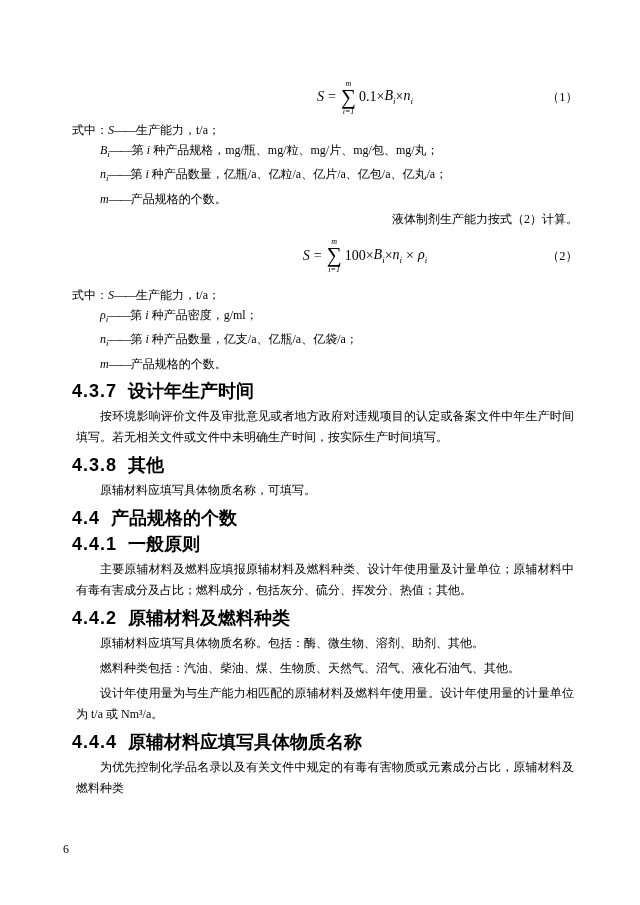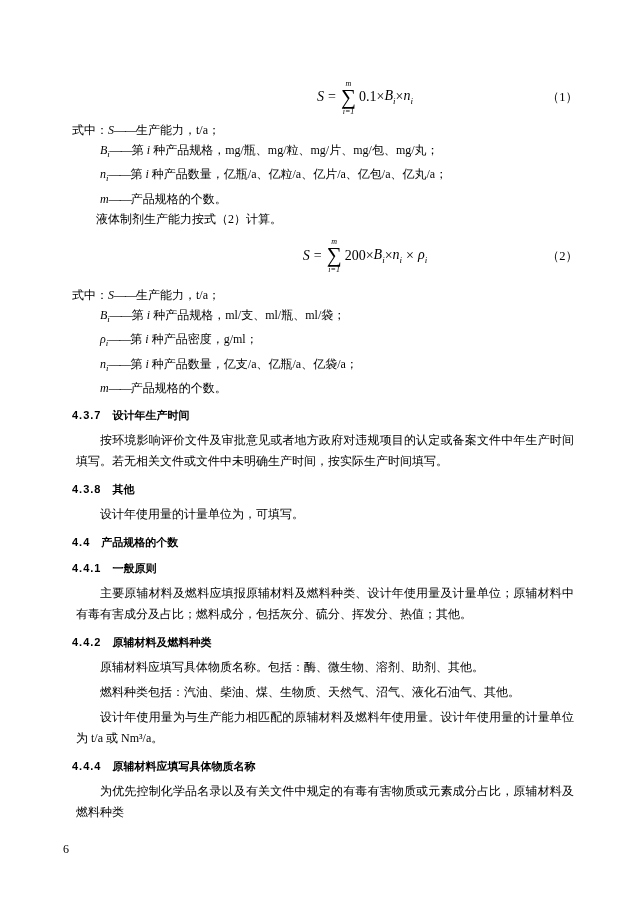--- a/index.html
+++ b/index.html
@@ -71,26 +71,27 @@
     font-size: 12px;
   }
   .def-line.cont { padding-left: 28px; }
   .def-line .var { font-style: italic; }
   .def-line sub { font-size: 9px; font-style: italic; }
   .def-line .dash { letter-spacing: -1px; }
   .note-line {
     line-height: 20px;
     text-indent: 2em;
     margin: 0;
+    text-align: right;
   }
   
   .sec-heading {
     font-family: "Liberation Sans", "DejaVu Sans", sans-serif;
     font-weight: bold;
-    font-size: 11px;
+    font-size: 18px;
     line-height: 18px;
     margin: 8px 0 6px 0;
   }
   .sec-heading .sec-num { margin-right: 11px; letter-spacing: 1px; }
   .body-para {
     margin: 4px;
     line-height: 21px;
     text-indent: 2em;
     text-align: justify;
   }
@@ -144,57 +145,54 @@
 
   <div class="equation eq2-wrap">
     <span class="eq-body">
       <span class="term"><i class="var">S</i></span>
       <span class="eq-op">=</span>
       <span class="sigma">
         <span class="lim top">m</span>
         <span class="sigma-glyph">∑</span>
         <span class="lim bot">i=1</span>
       </span>
-      <span class="term">200×</span>
+      <span class="term">100×</span>
       <span class="term"><i class="var">B</i><sub>i</sub></span>
       <span class="term">×</span>
       <span class="term"><i class="var">n</i><sub>i</sub></span>
       <span class="term eq-op">×</span>
       <span class="term"><i class="var">ρ</i><sub>i</sub></span>
     </span>
     <span class="eq-number">（2）</span>
   </div>
 
   <div class="defs">
     <div class="def-line">
       <span>式中：</span><i class="var">S</i><span class="dash">——</span><span>生产能力，t/a；</span>
     </div>
     <div class="def-line cont">
-      <i class="var">B</i><sub>i</sub><span class="dash">——</span><span>第 </span><i class="var">i</i><span> 种产品规格，ml/支、ml/瓶、ml/袋；</span>
-    </div>
-    <div class="def-line cont">
       <i class="var">ρ</i><sub>i</sub><span class="dash">——</span><span>第 </span><i class="var">i</i><span> 种产品密度，g/ml；</span>
     </div>
     <div class="def-line cont">
       <i class="var">n</i><sub>i</sub><span class="dash">——</span><span>第 </span><i class="var">i</i><span> 种产品数量，亿支/a、亿瓶/a、亿袋/a；</span>
     </div>
     <div class="def-line cont">
       <i class="var">m</i><span class="dash">——</span><span>产品规格的个数。</span>
     </div>
   </div>
 
   <div class="sec-heading">
     <span class="sec-num">4.3.7</span><span class="sec-title">设计年生产时间</span>
   </div>
   <p class="body-para">按环境影响评价文件及审批意见或者地方政府对违规项目的认定或备案文件中年生产时间填写。若无相关文件或文件中未明确生产时间，按实际生产时间填写。</p>
 
   <div class="sec-heading">
     <span class="sec-num">4.3.8</span><span class="sec-title">其他</span>
   </div>
-  <p class="body-para">设计年使用量的计量单位为，可填写。</p>
+  <p class="body-para">原辅材料应填写具体物质名称，可填写。</p>
 
   <div class="sec-heading">
     <span class="sec-num">4.4</span><span class="sec-title">产品规格的个数</span>
   </div>
 
   <div class="sec-heading">
     <span class="sec-num">4.4.1</span><span class="sec-title">一般原则</span>
   </div>
   <p class="body-para">主要原辅材料及燃料应填报原辅材料及燃料种类、设计年使用量及计量单位；原辅材料中有毒有害成分及占比；燃料成分，包括灰分、硫分、挥发分、热值；其他。</p>
 

